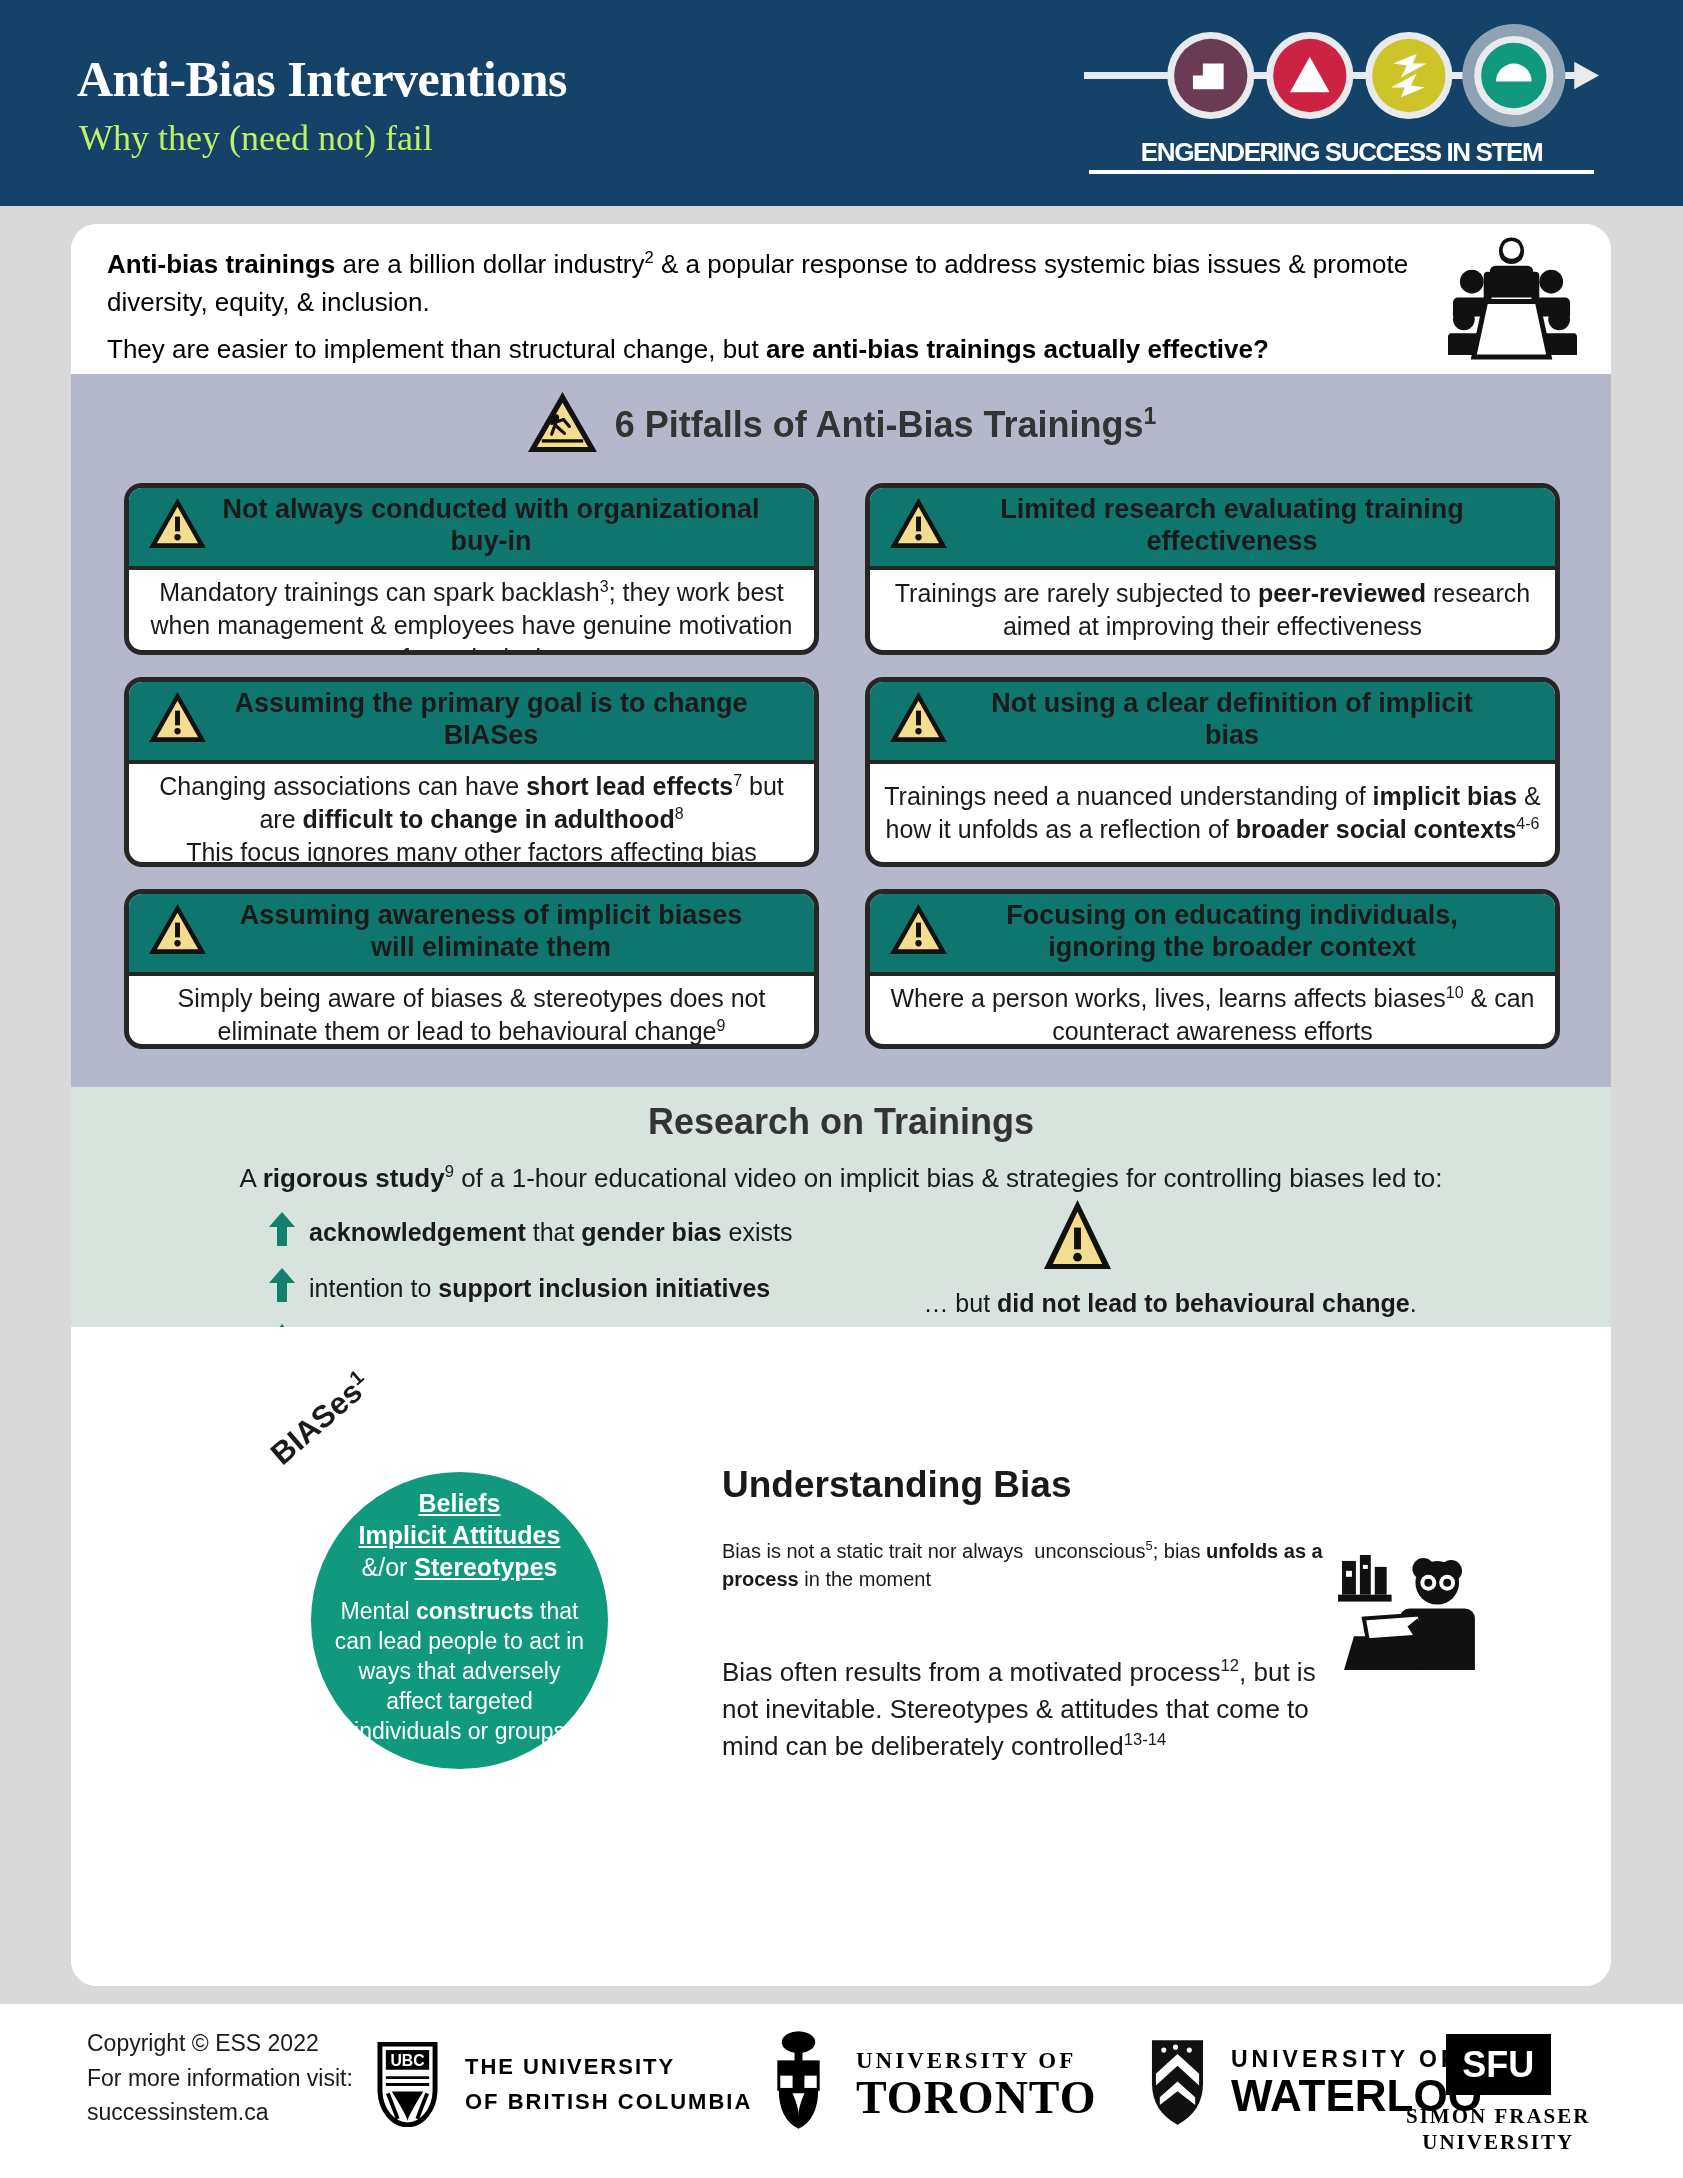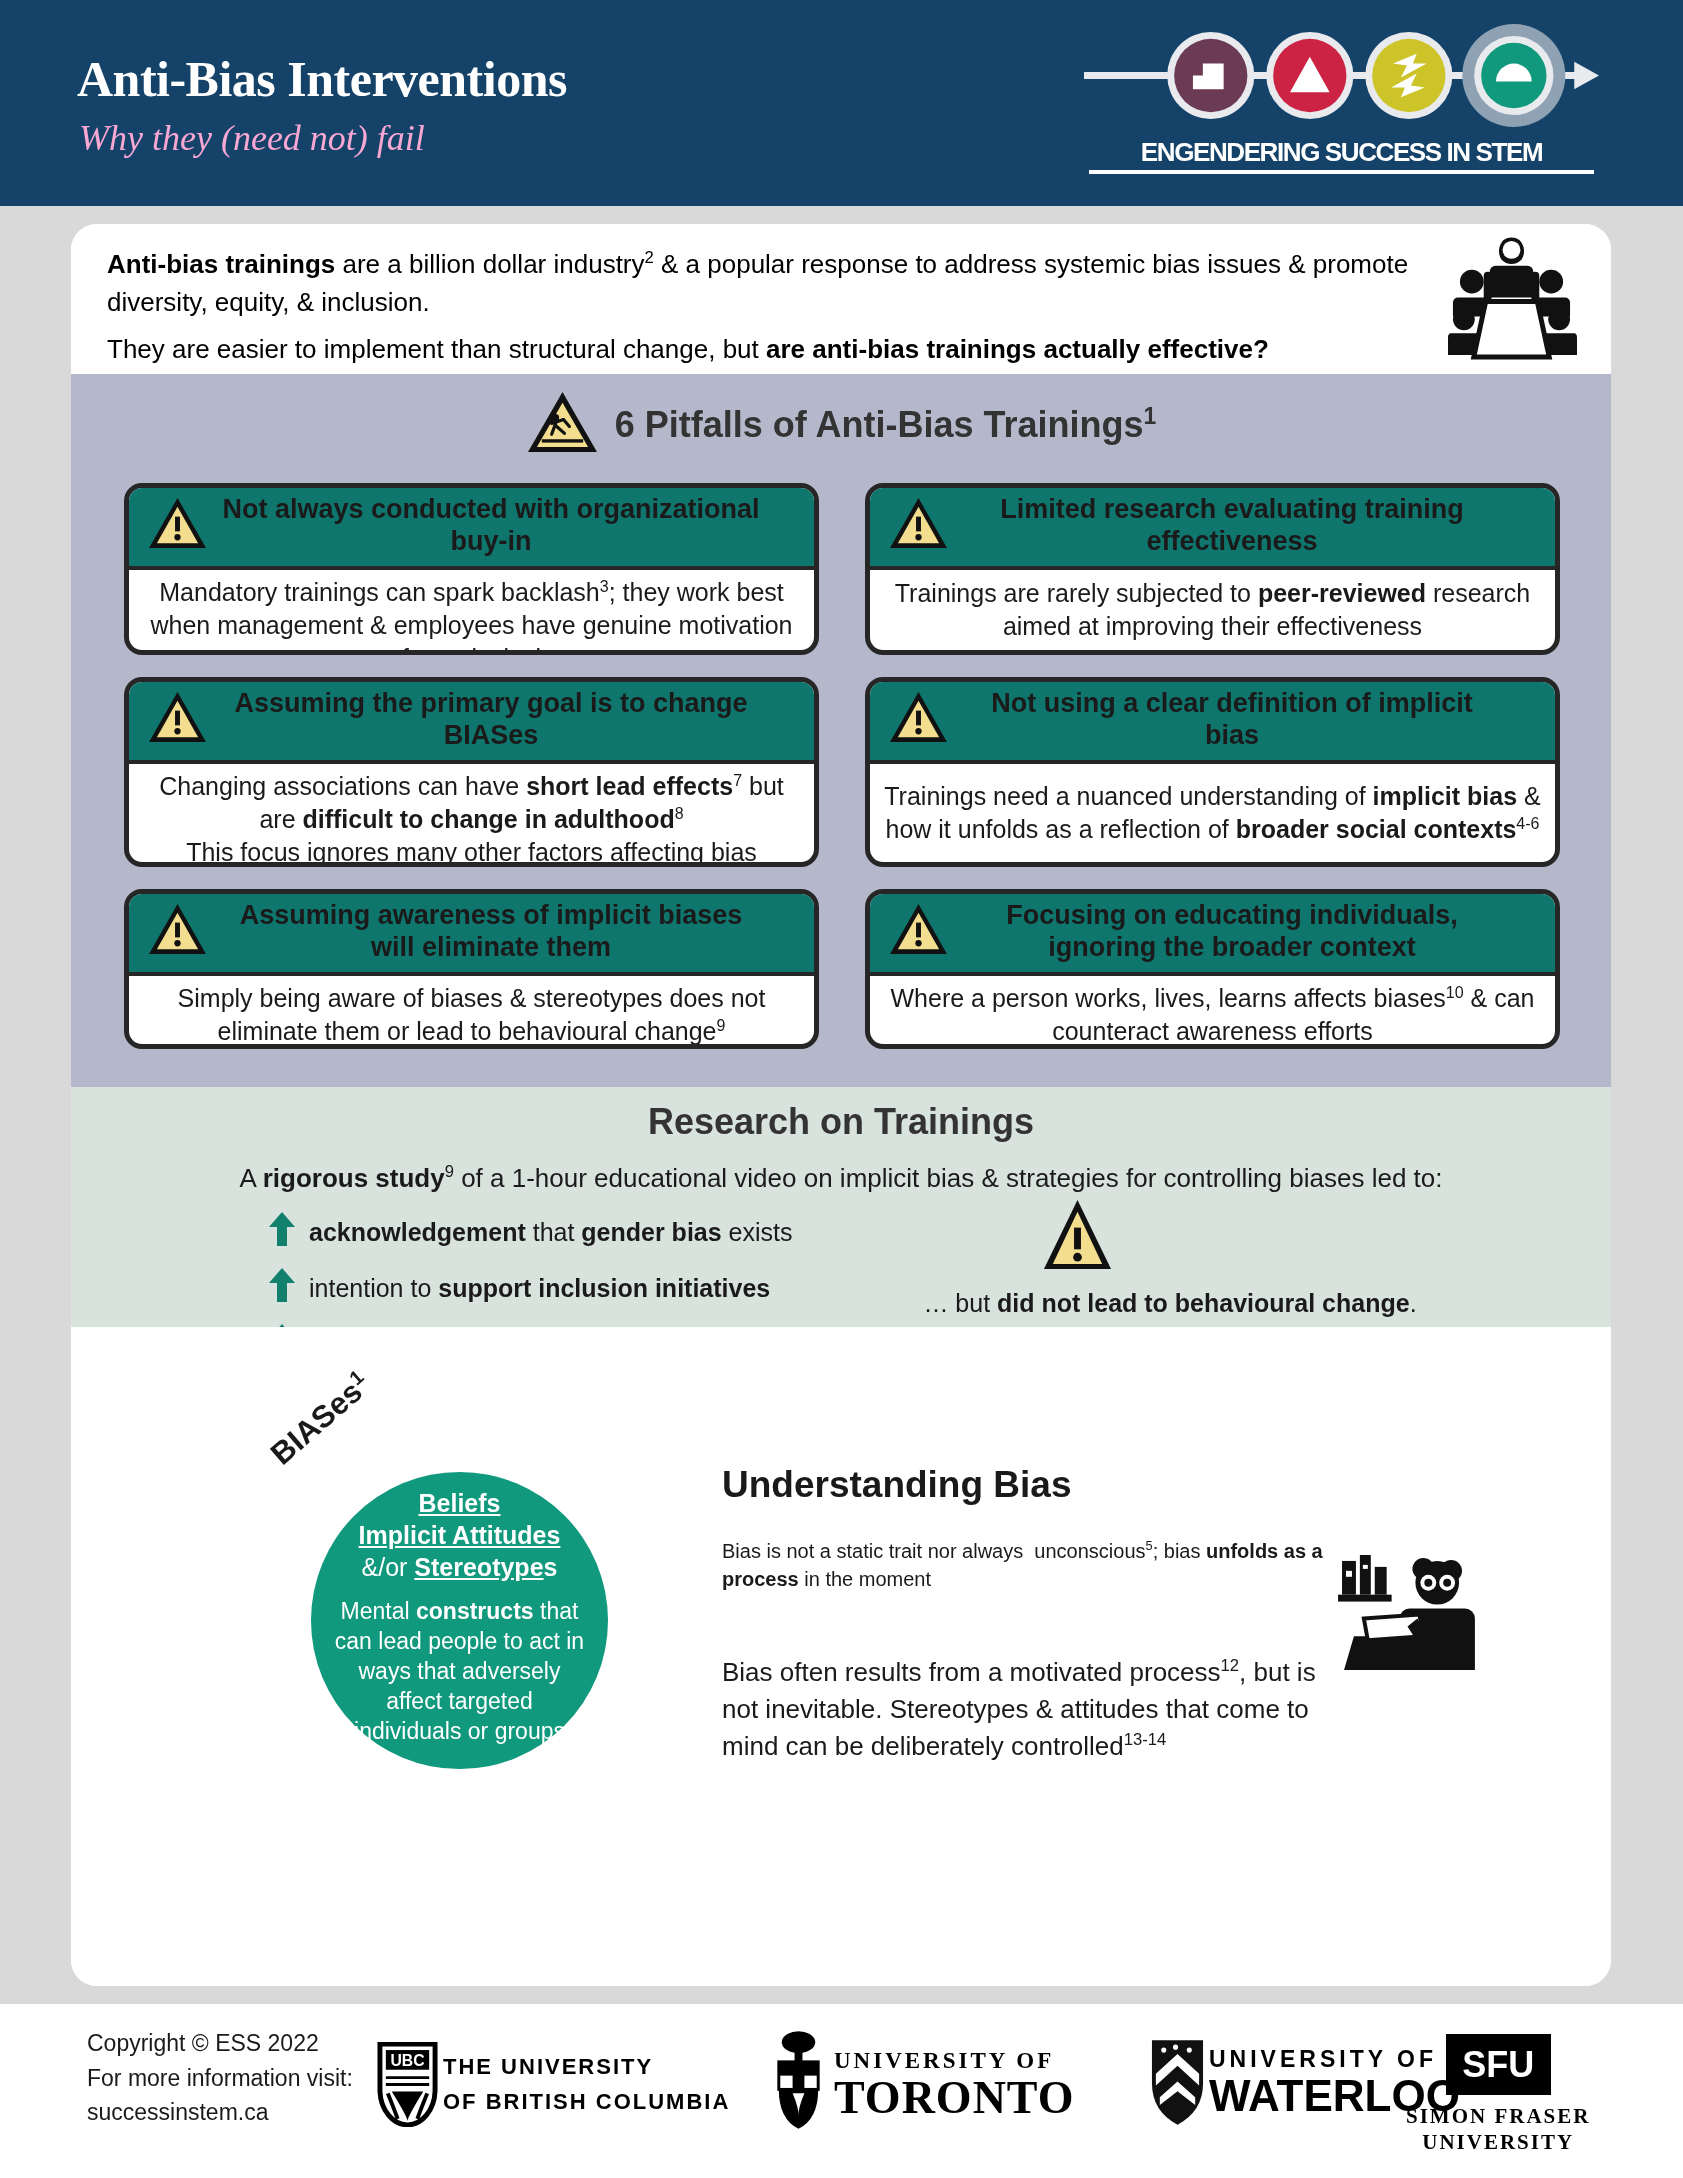--- a/index.html
+++ b/index.html
@@ -17,21 +17,21 @@
     background: #144268;
   }
   .header-title {
     position: absolute; left: 77px; top: 50px;
     color: #ffffff; font-size: 50px; font-weight: bold;
     font-family: "Liberation Serif", serif;
     letter-spacing: -0.5px;
   }
   .header-sub {
     position: absolute; left: 79px; top: 117px;
-    color: #f9a8d4; font-size: 36px; font-style: italic;
+    color: #bef264; font-size: 36px; 
     font-family: "Liberation Serif", serif;
   }
   .ess-logo {
     position: absolute; left: 1084px; top: 24px; width: 515px; height: 103px;
   }
   .ess-wordmark {
     position: absolute; left: 1089px; top: 137px; width: 505px;
     color: #ffffff; font-size: 26px; font-weight: bold;
     letter-spacing: -1.4px; text-align: center;
     white-space: nowrap;
@@ -196,21 +196,21 @@
   
   .footer {
     position: absolute; left: 0; top: 2004px; width: 1683px; height: 174px;
     background: #ffffff;
   }
   .copyright {
     position: absolute; left: 87px; top: 22px;
     font-size: 23px; color: #1a1a1a; line-height: 1.5;
   }
   .logo-row { position: absolute; left: 376px; top: 16px; width: 1247px; height: 119px; }
-  .uni-logo { position: absolute; display: flex; align-items: center; gap: 4px; }
+  .uni-logo { position: absolute; display: flex; align-items: center; gap: 26px; }
   .uni-text { font-family: "Liberation Serif", serif; color: #000; }
   .sup { font-size: 0.64em; vertical-align: super; }
   b { font-weight: bold; }
 </style>
 </head>
 <body>
 
 <div class="header">
   <div class="header-title">Anti-Bias Interventions</div>
   <div class="header-sub">Why they (need not) fail</div>

